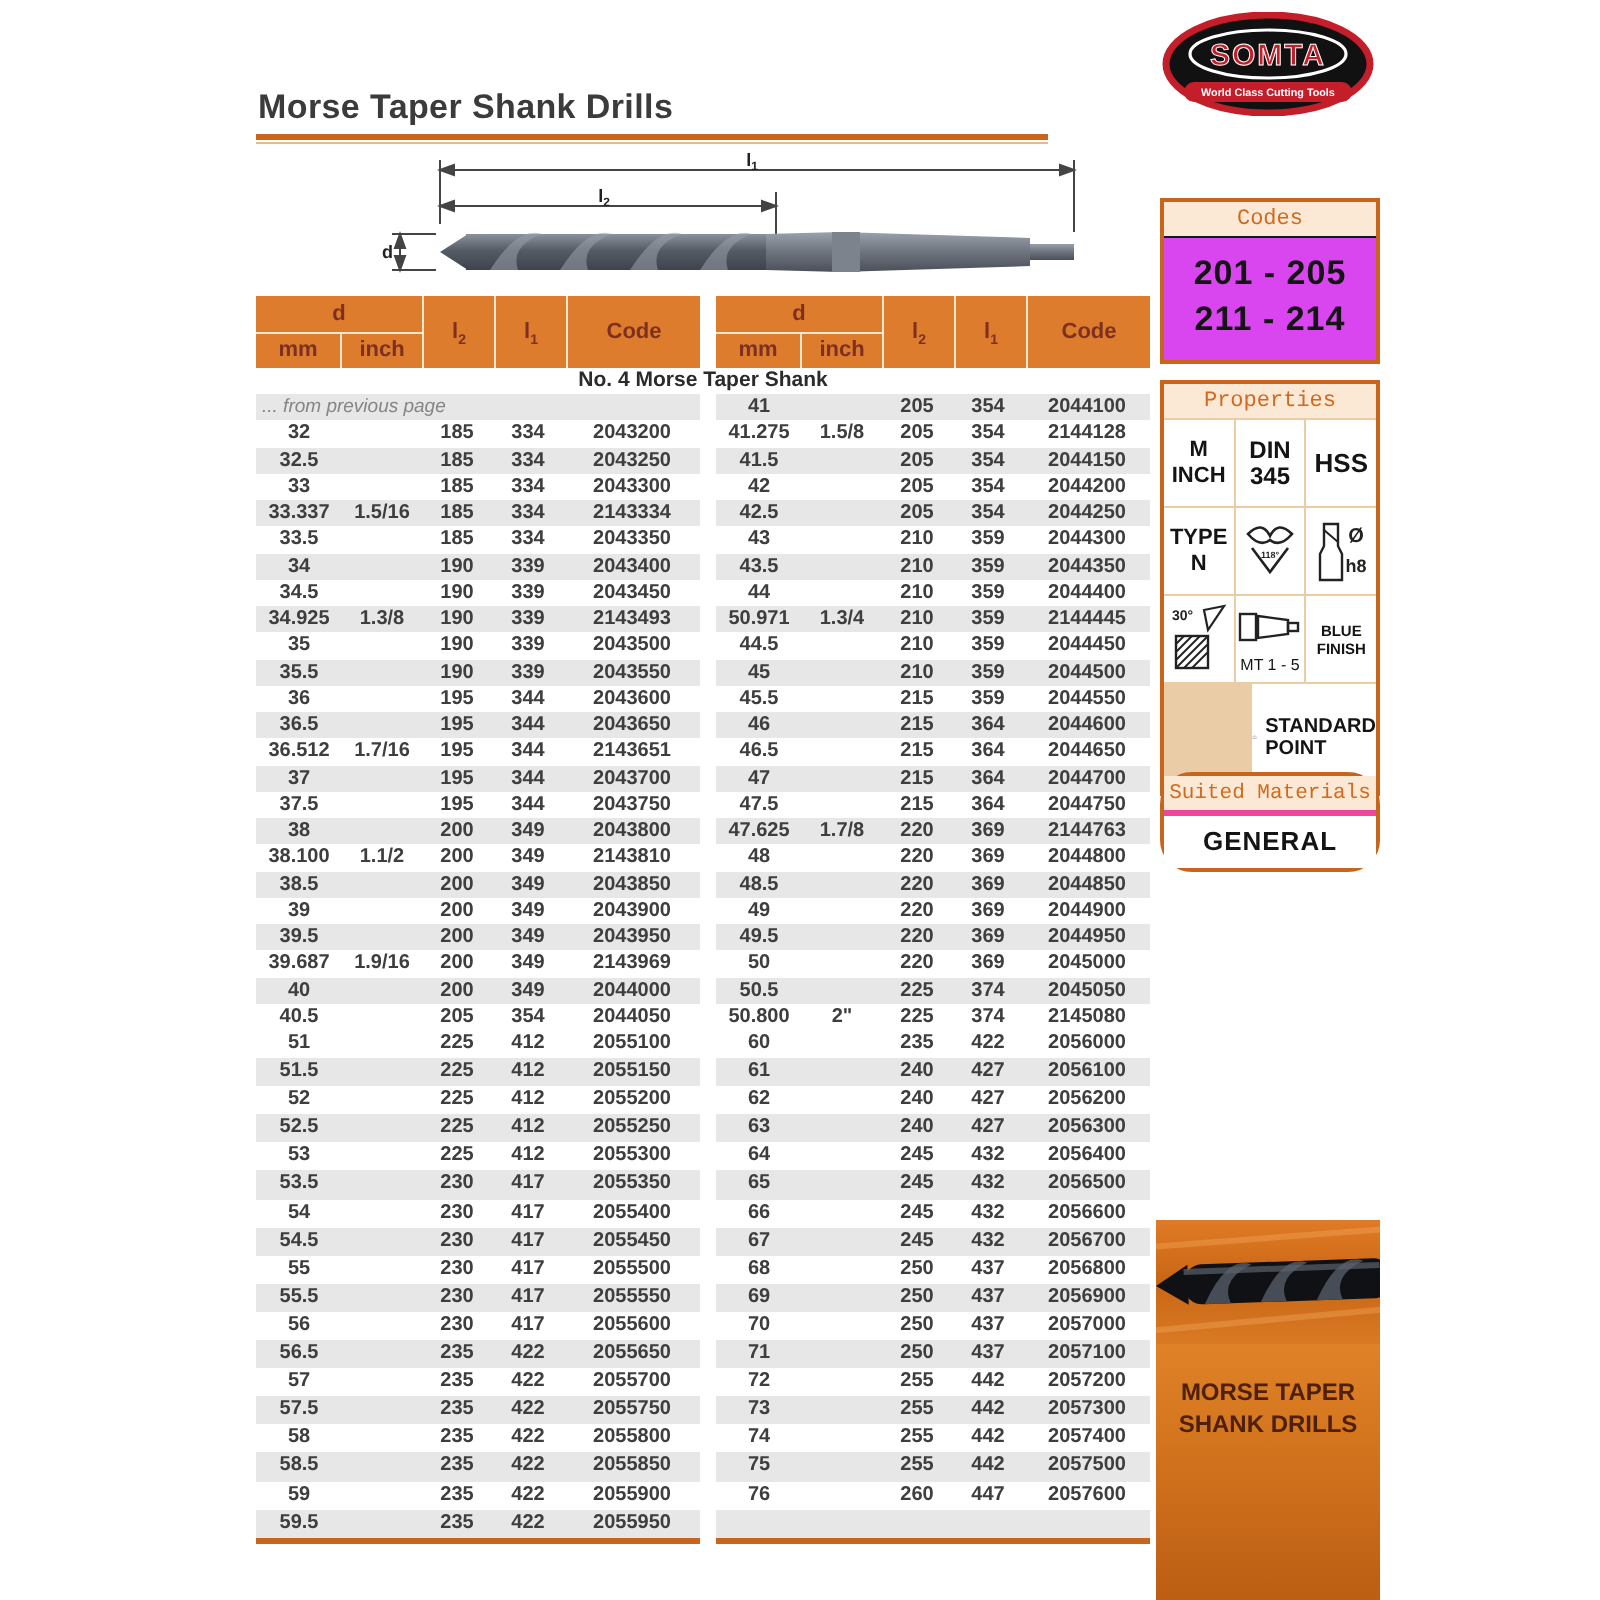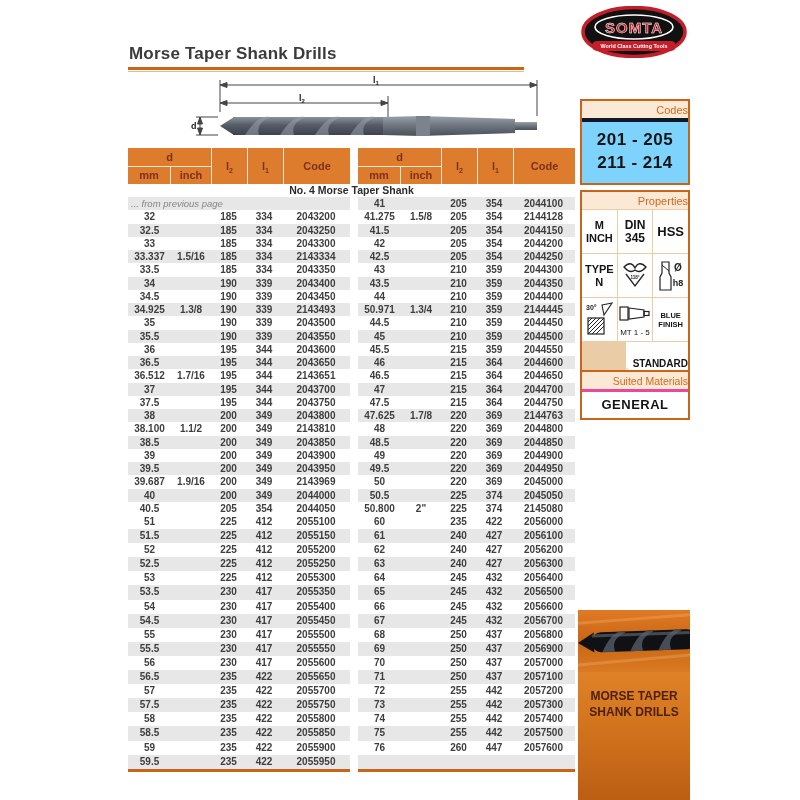--- a/index.html
+++ b/index.html
@@ -42,35 +42,35 @@
   .sec-no4 .trow:nth-child(odd){background:#e7e7e7;}
   .sec-no5 .trow:nth-child(even){background:#e7e7e7;}
   .td{text-align:center;font-size:10px;font-weight:bold;color:#3e3e3e;}
   .c-mm{width:43px;}.c-inch{width:40px;}.c-l2{width:35px;}.c-l1{width:36px;}.c-code{flex:1;}
   .t-no4-left .trow:first-child .td{font-weight:normal;font-style:italic;color:#858585;font-size:9.5px;
      text-align:left;padding-left:3px;white-space:nowrap;overflow:visible;}
   .bordered{border-bottom:3px solid #c8651b;}
 
   
   .sbox{position:absolute;left:580px;width:106px;border:2px solid #c8651b;background:#fbe9d6;}
-  .box-head{background:#fbe9d6;color:#d2691e;font-size:11px;text-align:right;padding:3px 0 2px;}
+  .box-head{background:#fbe9d6;color:#d2691e;font-size:11px;text-align:center;padding:3px 0 2px;font-family:Liberation Mono, monospace;}
   .codes-box{top:99px;}
-  .codes-body{background:#7dd3fc;border-top:4px solid #0f172a;text-align:center;
+  .codes-body{background:#d946ef;border-top:1px solid #0f172a;text-align:center;
      font-size:17px;font-weight:bold;color:#141414;padding:7px 0 8px;line-height:1.35;letter-spacing:.5px;}
   .props-box{top:190px;}
   .pgrid{display:grid;grid-template-columns:1fr 1fr 1fr;gap:1px;background:#eacca6;border-top:1px solid #eacca6;}
   .pcell{background:#fff;min-height:43px;display:flex;flex-direction:column;align-items:center;justify-content:center;
      text-align:center;font-weight:bold;color:#141414;white-space:pre-line;}
   .span3{grid-column:1/4;min-height:54px;flex-direction:row;gap:4px;margin-left:44px;}
   .f11{font-size:11px;line-height:1.1;}
   .f12{font-size:12px;line-height:1.05;}
   .f13{font-size:13px;}
   .f8{font-size:7.5px;line-height:1.2;}
   .f10{font-size:10px;line-height:1.15;text-align:left;}
-  .suited-box{top:370px;}
+  .suited-box{top:386px;border-radius:16px;}
   .suited-body{background:#fff;border-top:3px solid #ec4899;text-align:center;
      font-size:13px;font-weight:bold;color:#141414;padding:5px 0 6px;letter-spacing:.5px;}
 
   
   .panel{position:absolute;left:578px;top:610px;width:112px;height:190px;
      background:linear-gradient(180deg,#ee9134 0%,#d5771f 55%,#bc5e13 100%);}
   .panel-photo{display:block;}
   .panel-caption{margin-top:17px;text-align:center;font-size:12px;font-weight:bold;color:#4f2008;line-height:1.3;}
 </style>
 </head>

